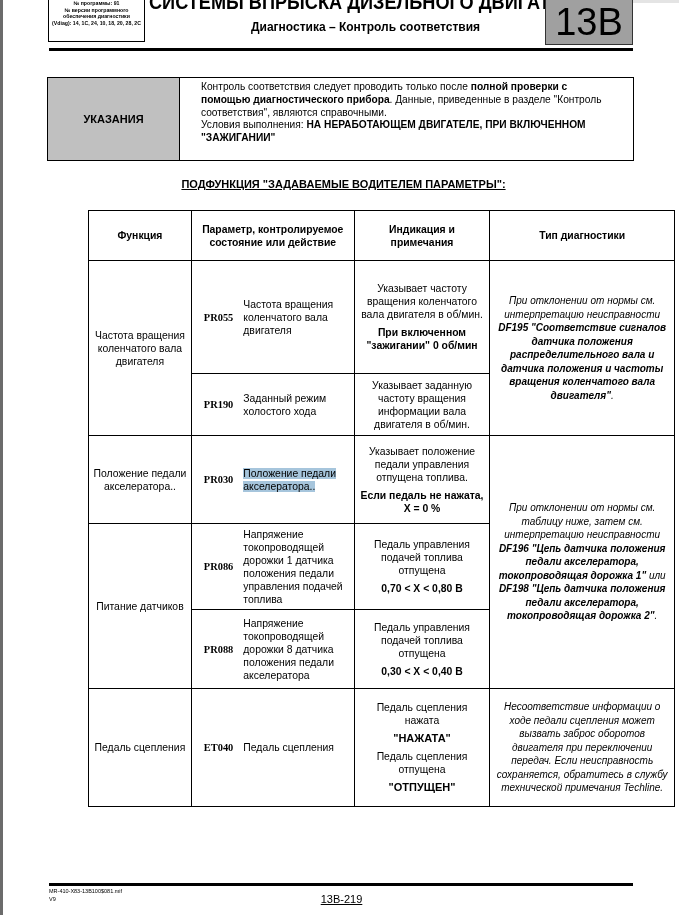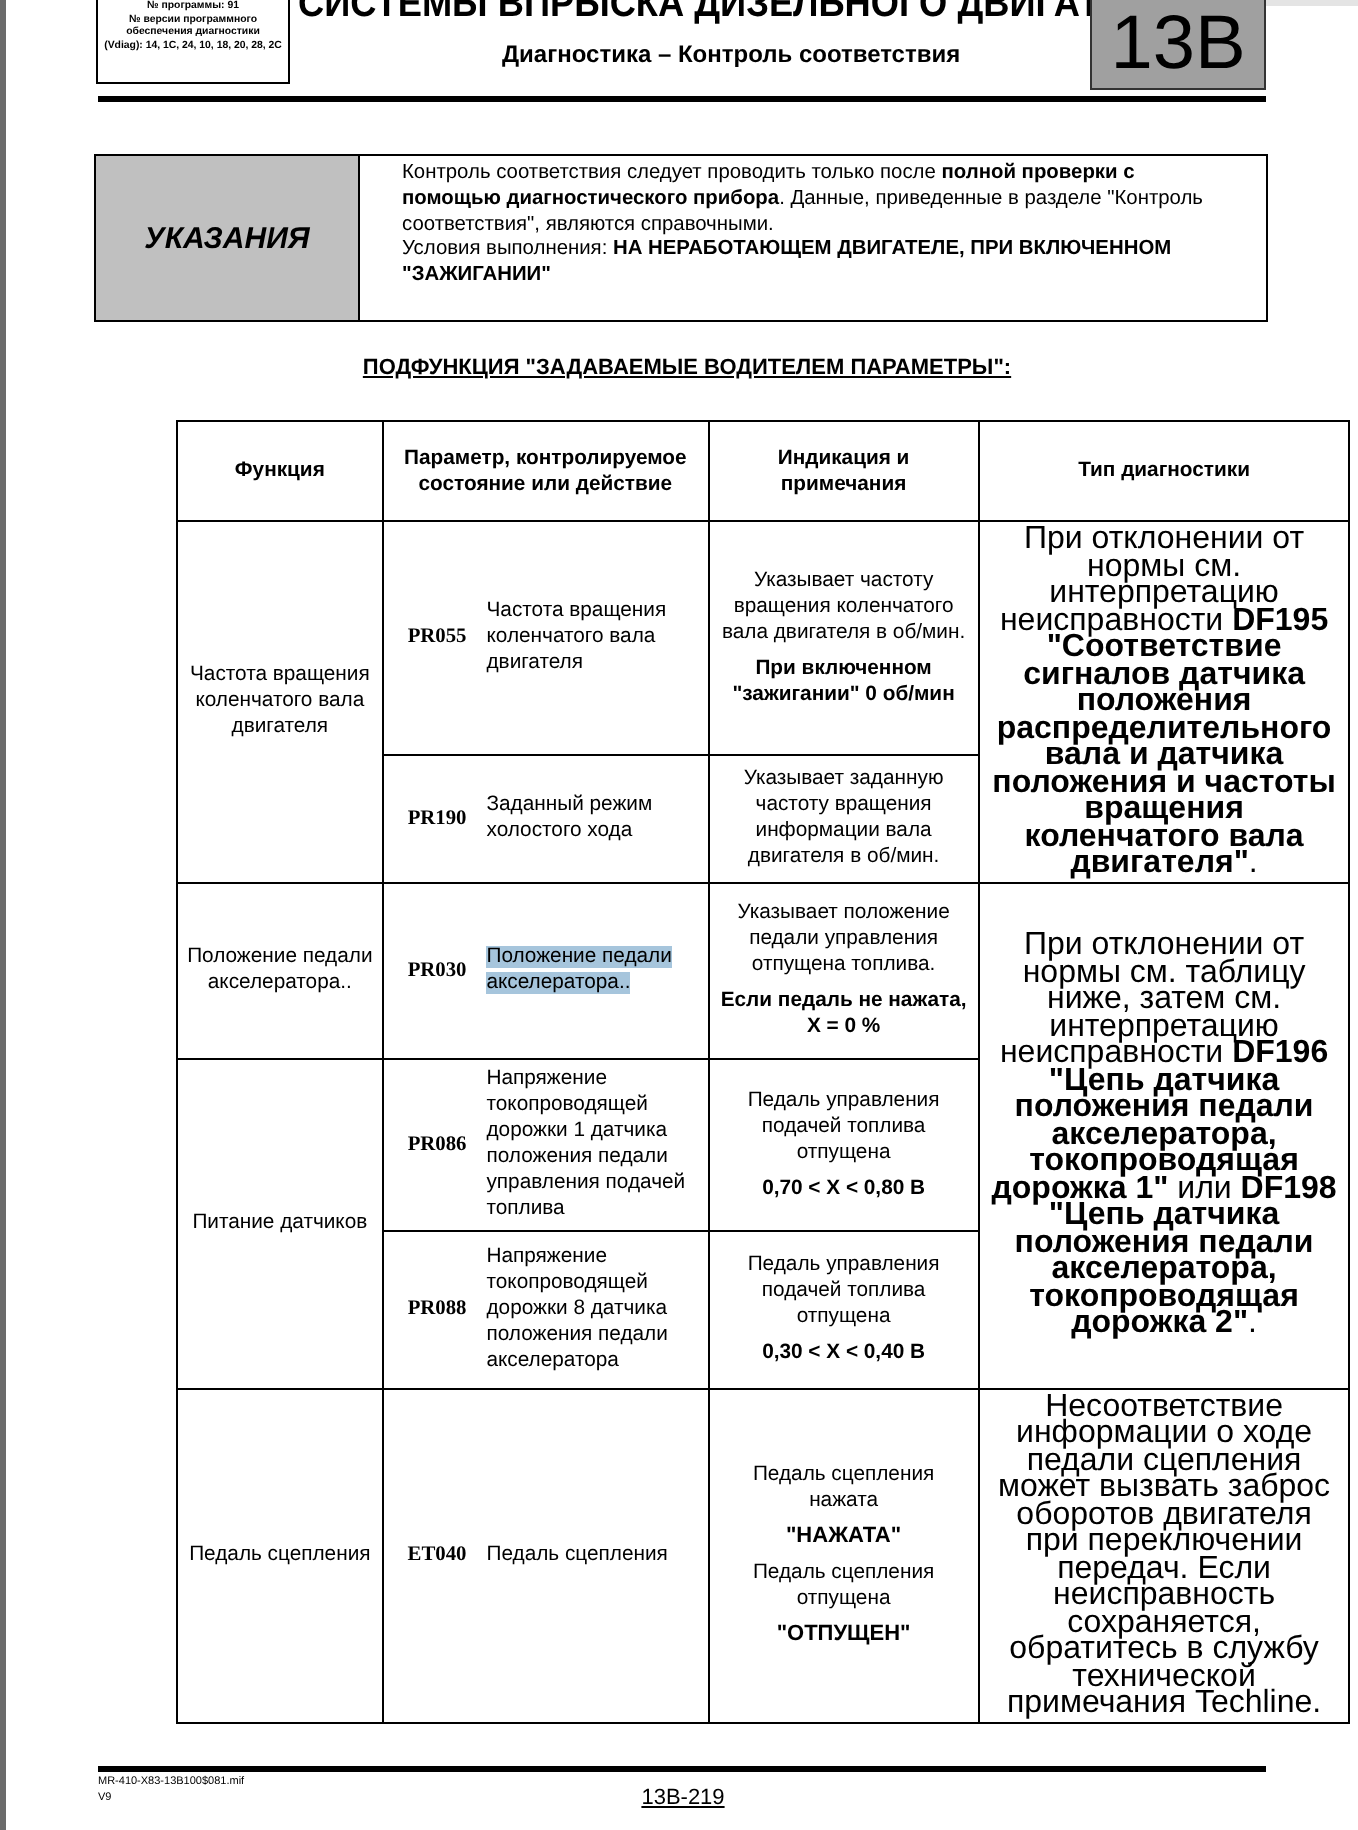--- a/index.html
+++ b/index.html
@@ -29,21 +29,21 @@
   }
   .header-rule2 { position: absolute; left: 49px; top: 48px; width: 584px; height: 3px; background: #000; }
 
   .notes {
     position: absolute; left: 47px; top: 77px; width: 587px; height: 84px;
     border: 1px solid #000; box-sizing: border-box; display: flex;
   }
   .notes-label {
     width: 131px; background: #c0c0c0; border-right: 1px solid #000;
     display: flex; align-items: center; justify-content: center;
-    font-size: 15px; font-weight: bold; font-style: italic;
+    font-size: 11px; font-weight: bold; 
   }
   .notes-text { flex: 1; font-size: 10.2px; line-height: 12.8px; padding: 3px 21px; }
 
   .subfunc {
     position: absolute; left: 0; width: 679px; top: 178px; text-align: center;
     font-size: 11px; font-weight: bold; text-decoration: underline;
   }
   .subfunc span { position: relative; left: 4px; }
 
   table.params {
@@ -52,21 +52,21 @@
   }
   table.params td, table.params th {
     border: 1px solid #000; vertical-align: middle; text-align: center; padding: 2px 4px;
   }
   table.params th { font-weight: bold; height: 45px; font-size: 10.4px; }
   table.params td.code { border-right: none; font-weight: bold; width: 40px; text-align: center; padding: 0 0 0 6px; font-family: Liberation Serif, serif; }
   table.params td.desc { border-left: none; text-align: left; width: 105px; padding-left: 4px; }
   .b { font-weight: bold; }
   .gap { margin-top: 5px; }
   .hl { background: #a6c5dc; }
-  td.diag { font-size: 16px; line-height: 13.5px; padding: 2px 3px; }
+  td.diag { font-size: 10px; line-height: 13.5px; padding: 2px 3px; font-style: italic; }
 
   .footer-rule { position: absolute; left: 49px; top: 883px; width: 584px; height: 3px; background: #000; }
   .footer-file { position: absolute; left: 49px; top: 887px; font-size: 5.5px; line-height: 8px; }
   .footer-page { position: absolute; left: 0; width: 679px; top: 893px; text-align: center; font-size: 11px; }
   .footer-page span { position: relative; left: 2px; text-decoration: underline; }
 </style>
 </head>
 <body>
 
 <div class="left-edge"></div>

